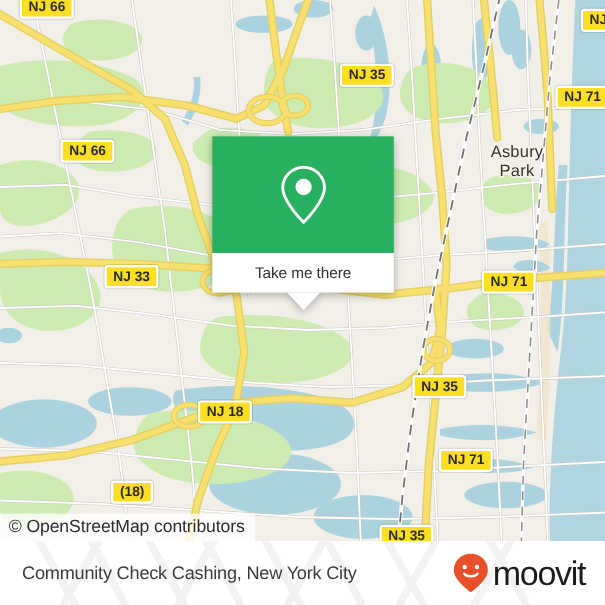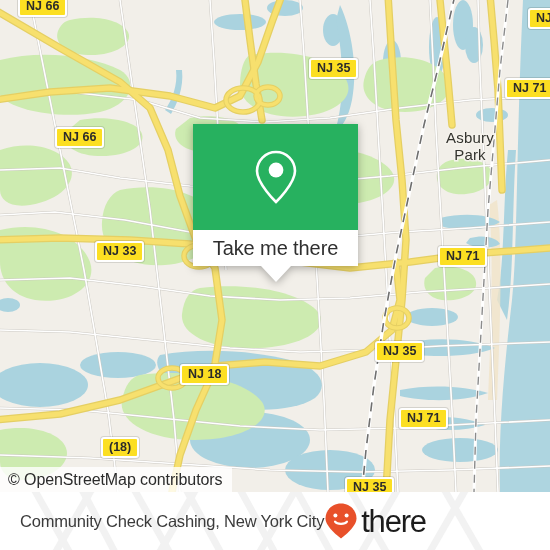--- a/index.html
+++ b/index.html
@@ -62,21 +62,21 @@
     display: flex;
     align-items: center;
     justify-content: center;
   }
   #popup-label {
     height: 36px;
     background: #ffffff;
     display: flex;
     align-items: center;
     justify-content: center;
-    font-size: 20px;
+    font-size: 14px;
     color: #2f2f2f;
     letter-spacing: -0.1px;
   }
   #popup-tail {
     position: absolute;
     left: 50%;
     top: 142px;
     transform: translateX(-50%);
     width: 0; height: 0;
     border-left: 15px solid transparent;
@@ -87,21 +87,21 @@
   
   #footer {
     position: absolute;
     left: 0;
     top: 492px;
     width: 550px;
     height: 58px;
     background: #ffffff;
     display: flex;
     align-items: center;
-    justify-content: flex-start;
+    justify-content: space-between;
     padding: 0 18px 0 20px;
     box-sizing: border-box;
     overflow: hidden;
   }
   #footer-watermark {
     position: absolute;
     left: 0; top: 0;
     width: 550px; height: 58px;
     pointer-events: none;
     opacity: 1;
@@ -331,17 +331,17 @@
       </g>
     </svg>
     <div id="footer-title">Community Check Cashing, New York City</div>
     <div id="brand">
       <svg width="34" height="38" viewBox="0 0 34 38">
         <path d="M17 1.5 C8.2 1.5 1.5 8.2 1.5 16.6 C1.5 25.5 17 36.5 17 36.5 C17 36.5 32.5 25.5 32.5 16.6 C32.5 8.2 25.8 1.5 17 1.5 Z" fill="#e8502a"></path>
         <circle cx="11.4" cy="13.4" r="2.0" fill="#ffffff"></circle>
         <circle cx="22.6" cy="13.4" r="2.0" fill="#ffffff"></circle>
         <path d="M11 19.6 C13 22.6 21 22.6 23 19.6" stroke="#ffffff" stroke-width="2.1" fill="none" stroke-linecap="round"></path>
       </svg>
-      <span id="brand-name">there</span>
+      <span id="brand-name">moovit</span>
     </div>
   </div>
 
 </div>
 
 </body></html>

